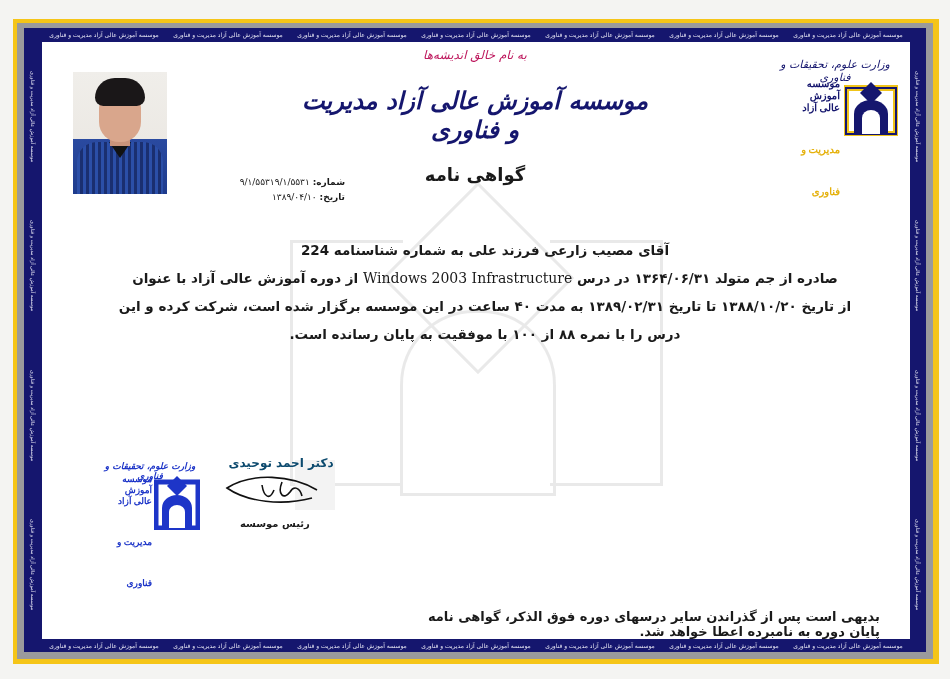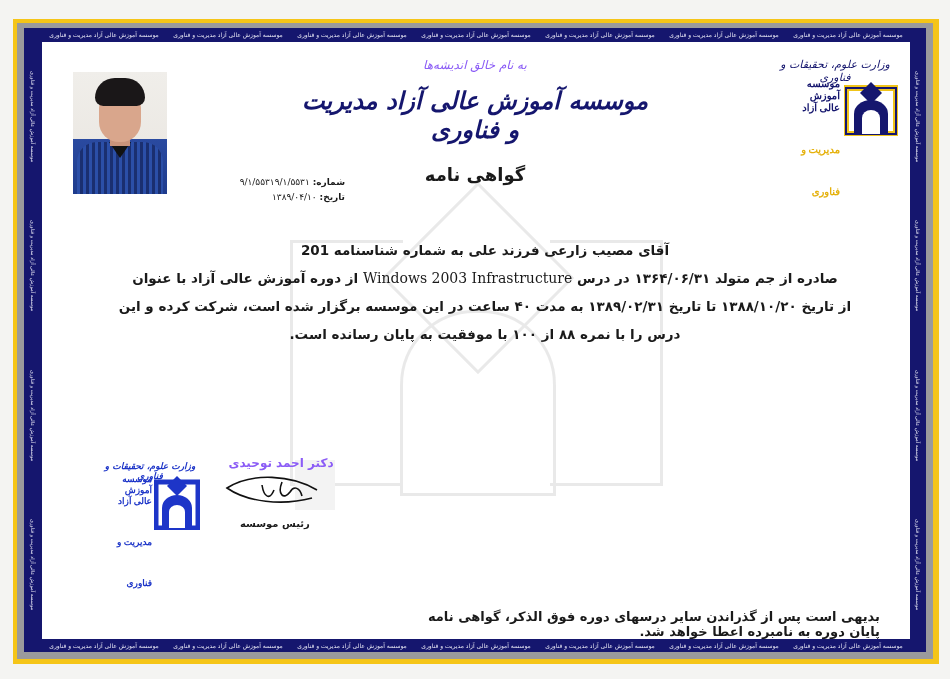--- a/index.html
+++ b/index.html
@@ -13,21 +13,21 @@
   .border-top { top:31px; }
   .border-bottom { top:642px; }
   .border-left, .border-right { top:42px; height:597px; width:14px; display:flex; flex-direction:column; justify-content:space-around; align-items:center; }
   .border-left { left:26px; }
   .border-right { left:911px; }
   .border-left span, .border-right span { writing-mode:vertical-rl; font-size:5px; }
 
   .watermark { position:absolute; left:290px; top:200px; width:370px; height:320px; opacity:0.11; }
   .watermark .wm-box { position:absolute; border:3px solid #444; }
 
-  .bismillah { position:absolute; left:400px; top:58px; width:150px; text-align:center; font-family:"DejaVu Serif", serif; font-style:italic; font-size:12px; color:#8b5cf6; direction:rtl; }
+  .bismillah { position:absolute; left:400px; top:48px; width:150px; text-align:center; font-family:"DejaVu Serif", serif; font-style:italic; font-size:12px; color:#be185d; direction:rtl; }
   .inst-title { position:absolute; left:300px; top:86px; width:350px; text-align:center; font-family:"DejaVu Serif", serif; font-style:italic; font-weight:bold; font-size:24px; color:#15166e; direction:rtl; }
 
   .ministry-top { position:absolute; left:765px; top:58px; width:140px; text-align:center; font-family:"DejaVu Serif", serif; font-style:italic; font-size:11px; color:#15166e; direction:rtl; }
   .logo { position:absolute;font-family:Liberation Serif, serif; }
   .logo-main { left:778px; top:78px; width:120px; height:64px; }
   .logo-text { position:absolute; right:58px; top:0; font-size:10px; font-weight:bold; line-height:12px; text-align:right; direction:rtl; }
   .logo-text .blue { color:#15166e; }
   .logo-text .yellow { color:#e5b10c;margin-top:30px; }
   .logo-shape { position:absolute; right:0; top:2px; width:54px; height:56px; }
 
@@ -39,21 +39,21 @@
   .photo .collar { position:absolute; left:36px; top:70px; width:22px; height:16px; background:#121212; clip-path:polygon(0 0,100% 0,50% 100%); }
 
   .cert-title { position:absolute; left:380px; top:164px; width:190px; text-align:center; font-weight:bold; font-size:18px; color:#1a1a1a; direction:rtl; }
   .meta { position:absolute; left:215px; top:175px; width:130px; font-size:9px; color:#1a1a1a; direction:rtl; text-align:right; line-height:15px; }
   .meta .label { font-weight:bold; }
 
   .body-text { position:absolute; left:70px; top:236px; width:830px; direction:rtl; text-align:center; font-weight:bold; font-size:13.5px; line-height:28px; color:#1a1a1a; }
   .body-text .line { display:block; white-space:nowrap; }
   .body-text .latin { font-family:"DejaVu Serif", serif; font-weight:normal; font-size:14px; }
 
-  .signer-name { position:absolute; left:226px; top:456px; width:110px; text-align:center; font-weight:bold; font-size:12px; color:#8b5cf6; direction:rtl; }
+  .signer-name { position:absolute; left:226px; top:456px; width:110px; text-align:center; font-weight:bold; font-size:12px; color:#0c4a6e; direction:rtl; }
   .signature { position:absolute; left:222px; top:470px; width:100px; height:40px; }
   .signer-role { position:absolute; left:240px; top:518px; width:80px; text-align:left; font-weight:bold; font-size:10px; color:#1a1a1a; direction:rtl; }
   .stamp-ghost { position:absolute; left:295px; top:460px; width:40px; height:50px; background:#f3f3f3; }
 
   .ministry-bottom { position:absolute; left:95px; top:461px; width:110px; text-align:center; font-family:"DejaVu Serif", serif; font-style:italic; font-weight:bold; font-size:9px; color:#1d35c8; direction:rtl; }
   .logo-bottom { left:100px; top:474px; width:100px; height:60px; }
   .logo-bottom .logo-text { right:48px; font-size:9px; line-height:11px; }
   .logo-bottom .logo-text .blue, .logo-bottom .logo-text .yellow { color:#1d35c8; }
   .logo-bottom .logo-shape { width:46px; height:56px; top:0; }
 
@@ -141,21 +141,21 @@
     <span class="label">شماره:</span>
     <span>۹/۱/۵۵۳۱۹/۱/۵۵۳۱</span>
   </div>
   <div>
     <span class="label">تاریخ:</span>
     <span>۱۳۸۹/۰۴/۱۰</span>
   </div>
 </div>
 
 <div class="body-text">
-  <span class="line">آقای مصیب زارعی فرزند علی به شماره شناسنامه 201</span>
+  <span class="line">آقای مصیب زارعی فرزند علی به شماره شناسنامه 224</span>
   <span class="line">
     <span>صادره از جم متولد ۱۳۶۴/۰۶/۳۱ در درس</span>
     <span class="latin" dir="ltr">Windows 2003 Infrastructure</span>
     <span>از دوره آموزش عالی آزاد با عنوان</span>
   </span>
   <span class="line">از تاریخ ۱۳۸۸/۱۰/۲۰ تا تاریخ ۱۳۸۹/۰۲/۳۱ به مدت ۴۰ ساعت در این موسسه برگزار شده است، شرکت کرده و این</span>
   <span class="line">درس را با نمره ۸۸ از ۱۰۰ با موفقیت به پایان رسانده است.</span>
 </div>
 
 <div class="stamp-ghost"></div>

